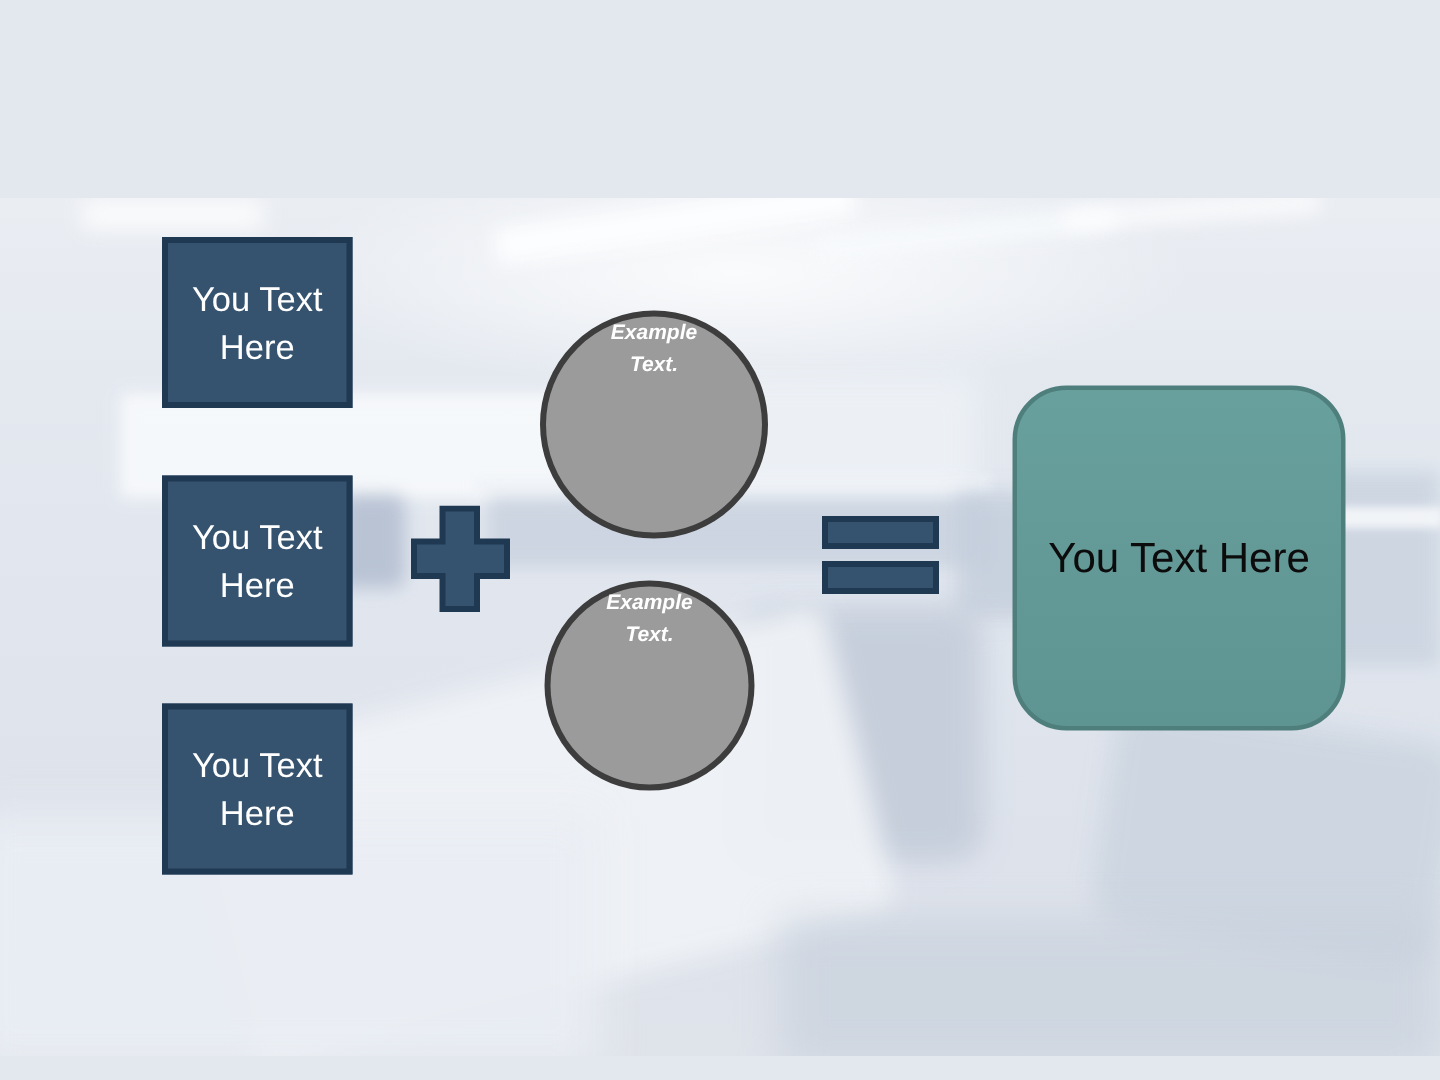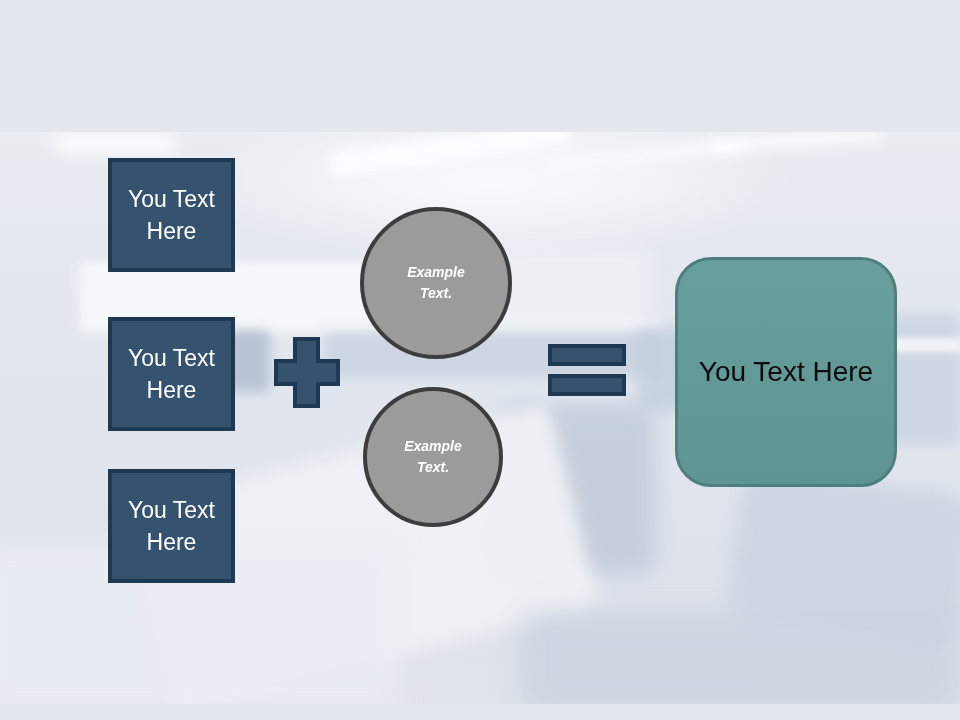--- a/index.html
+++ b/index.html
@@ -67,21 +67,21 @@
         background:#35536f;border:4px solid #203953;color:#fff;font-size:23px;
         line-height:1.4;display:flex;align-items:center;justify-content:center;
         text-align:center;padding:4px;}
   .pbox-1{top:26px;}
   .pbox-2{top:185px;}
   .pbox-3{top:337px;}
 
   .plus{position:absolute;left:274px;top:205px;}
 
   .circle{position:absolute;box-sizing:border-box;background:#9b9b9b;
-          border:4px solid #3d3d3d;border-radius:50%;display:flex;align-items:center;
+          border:4px solid #3d3d3d;border-radius:50%;display:flex;
           justify-content:center;text-align:center;color:#fff;font-size:14px;
           font-weight:700;font-style:italic;line-height:1.5;}
   .circle-1{left:360px;top:75px;width:152px;height:152px;}
   .circle-2{left:363px;top:255px;width:140px;height:140px;}
   .circle span{display:block;width:80px;}
 
   .equals{position:absolute;left:548px;top:212px;}
   .equals .bar{width:78px;height:22px;box-sizing:border-box;background:#35536f;
                border:4px solid #203953;margin-bottom:8px;}
 

